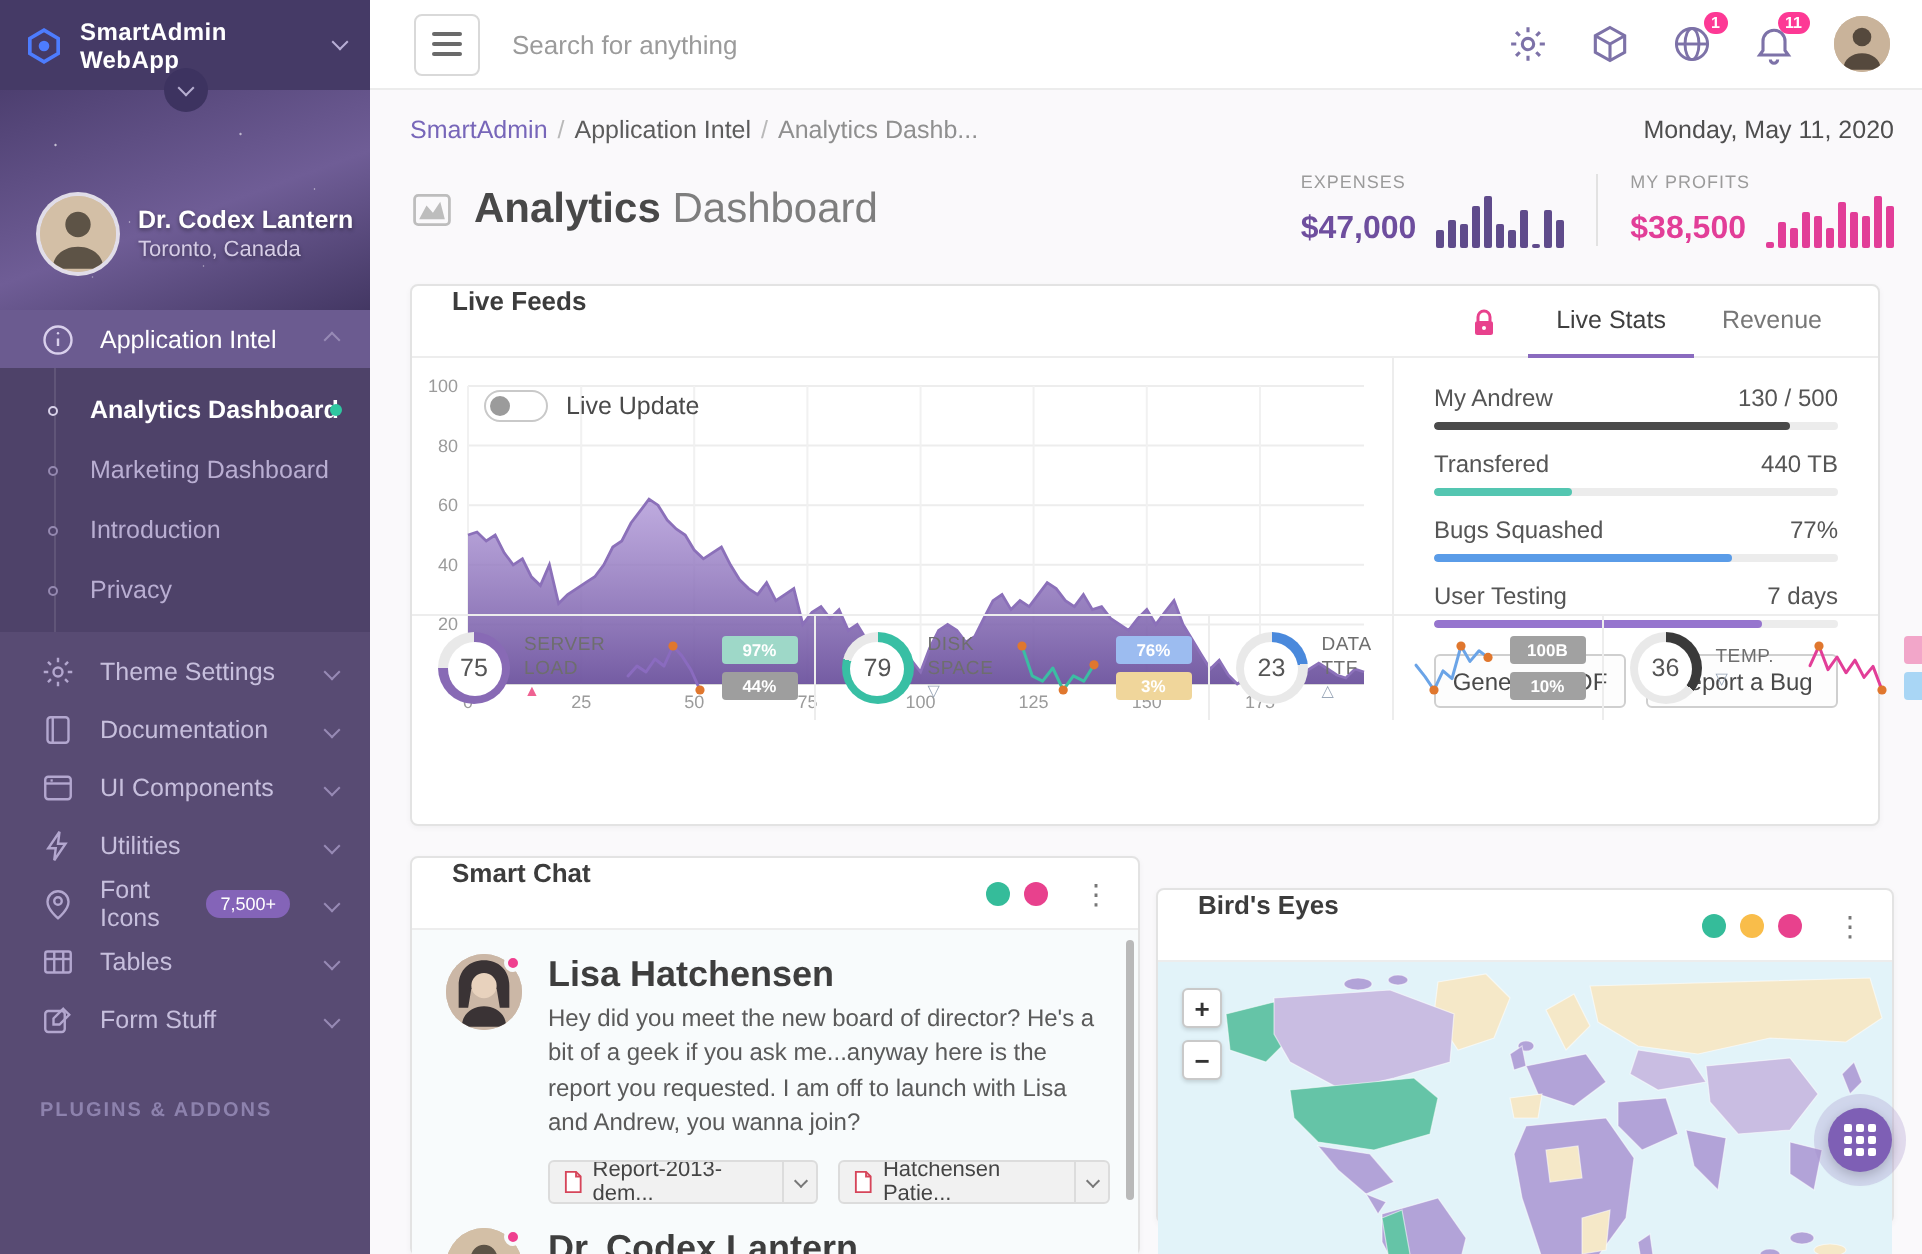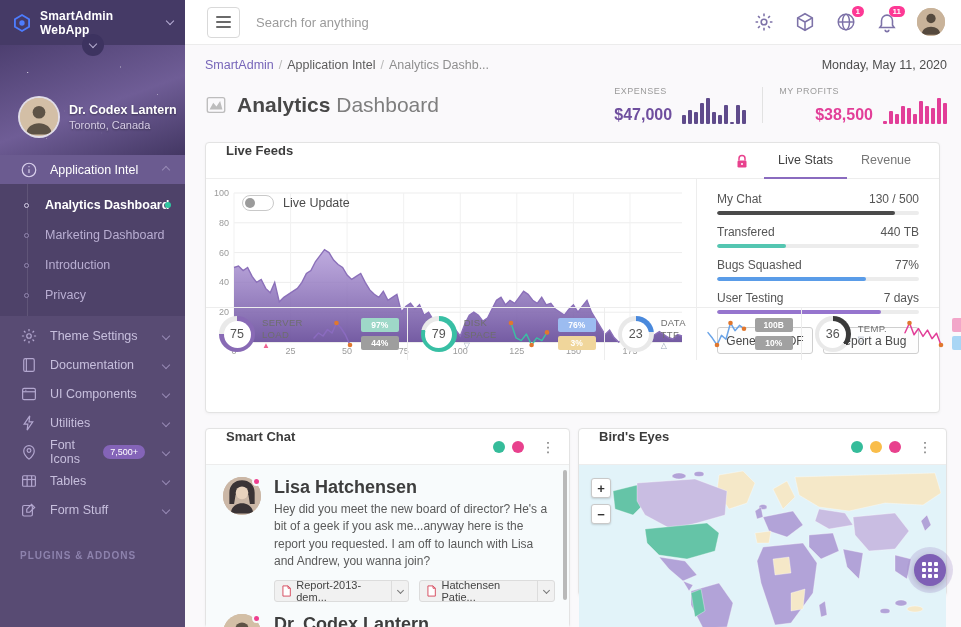--- a/index.html
+++ b/index.html
@@ -75,21 +75,21 @@
   .title-icon { width:22px; height:22px; color:#b3b3b3; margin-right:10px; }
   .page-title { font-size:21px; color:#484848; }
   .page-title b { font-weight:bold; }
   .page-title span { color:#7e7e7e; }
   .head-stats { margin-left:auto; display:flex; align-items:center; }
   .hstat { display:flex; flex-direction:column; }
   .hstat-label { font-size:9px; letter-spacing:.5px; color:#9b9b9b; margin-bottom:2px; }
   .hstat-row { display:flex; align-items:flex-end; gap:10px; }
   .hstat-val { font-size:16px; font-weight:bold; }
   .hstat.expenses .hstat-val { color:#6e4e9e; }
-  .hstat.profits .hstat-val { color:#e23e98;margin-left:36px; }
+  .hstat.profits .hstat-val { color:#e23e98; }
   .sparkbars { display:flex; align-items:flex-end; gap:2px; height:26px; }
   .sparkbars i { width:4px; border-radius:1px; display:block; }
   .hdivider { width:1px; height:36px; background:#e2e2e2; margin:0 16px; }
 
   
   .card { position:absolute; background:#fff; border:1px solid #e3e3e3; border-radius:4px; box-shadow:0 1px 3px rgba(0,0,0,.045); }
   .card-header { height:36px; border-bottom:1px solid #ededed; display:flex; padding:0 14px 0 20px; }
   .card-title { font-size:13px; font-weight:bold; color:#3c3c3c; }
 
   .lf-card { left:20px; top:142px; width:735px; height:271px; }
@@ -138,21 +138,21 @@
   .msg-text { font-size:12px; color:#5a5a5a; line-height:1.45; max-width:285px; }
   .chips { display:flex; gap:10px; margin:9px 0 2px; }
   .chip { display:flex; align-items:center; height:22px; background:#f1f1f1; border:1px solid #dcdcdc; border-radius:3px; font-size:11px; color:#444; cursor:pointer; overflow:hidden; }
   .chip .doc { margin:0 5px 0 7px; }
   .chip-label { padding-right:7px; }
   .chip-caret { border-left:1px solid #dcdcdc; width:18px; align-self:stretch; display:flex; align-items:center; justify-content:center; color:#777; }
   .chip-caret .chev { width:5px; height:5px; }
   .chat-scroll { position:absolute; right:2px; top:5px; width:4px; height:130px; background:#b9b9b9; border-radius:2px; cursor:grab; }
 
   
-  .map-card { left:393px; top:428px; width:369px; height:168px; }
+  .map-card { left:393px; top:444px; width:369px; height:168px; }
   .map-body { position:relative; height:163px; background:#e2f3f9; overflow:hidden; }
   .map-body svg.world { position:absolute; left:0; top:0; }
   .zoom-btns { position:absolute; left:12px; top:13px; display:flex; flex-direction:column; gap:6px; z-index:3; }
   .zbtn { width:20px; height:20px; background:#fff; border:1px solid #c9c9c9; border-radius:3px; font-size:13px; font-weight:bold; color:#333; line-height:1; cursor:pointer; box-shadow:0 1px 2px rgba(0,0,0,.15); font-family:inherit; }
   .c-p { fill:#b2a3d8; } .c-pl { fill:#c9bde2; } .c-t { fill:#65c4a7; } .c-c { fill:#f5e8c8; }
   .world path, .world ellipse { stroke:rgba(255,255,255,.55); stroke-width:.6; }
 
   
   .fab { position:absolute; left:729px; top:554px; width:32px; height:32px; border-radius:50%; background:#7e5fb5; box-shadow:0 0 0 7px rgba(160,140,200,.28), 0 2px 6px rgba(0,0,0,.25); display:flex; align-items:center; justify-content:center; cursor:pointer; z-index:9; }
   .fab-grid { display:grid; grid-template-columns:repeat(3,4px); grid-template-rows:repeat(3,4px); gap:2px; }
@@ -462,21 +462,21 @@
                 <text x="365.4" y="169" text-anchor="middle" font-size="9" fill="#9b9b9b">150</text>
                 <line x1="422.0" y1="8" x2="422.0" y2="157" stroke="#f1f1f1"></line>
                 <text x="422.0" y="169" text-anchor="middle" font-size="9" fill="#9b9b9b">175</text>
                 <path d="M26.0,157 L26.0,82.5 L30.5,81.0 L35.1,85.5 L39.6,82.5 L44.1,91.4 L48.6,97.4 L53.2,94.4 L57.7,103.4 L62.2,107.8 L66.7,97.4 L71.3,116.8 L75.8,112.3 L80.3,109.3 L84.8,106.3 L89.4,103.4 L93.9,97.4 L98.4,88.5 L102.9,85.5 L107.5,76.5 L112.0,70.6 L116.5,64.6 L121.0,67.6 L125.6,75.0 L130.1,79.5 L134.6,82.5 L139.1,90.0 L143.7,94.4 L148.2,91.4 L152.7,88.5 L157.2,97.4 L161.8,104.9 L166.3,109.3 L170.8,112.3 L175.3,106.3 L179.9,115.3 L184.4,112.3 L188.9,109.3 L193.4,127.2 L198.0,121.2 L202.5,118.3 L207.0,124.2 L211.5,119.8 L216.1,130.2 L220.6,127.2 L225.1,134.6 L229.6,139.1 L234.2,142.1 L238.7,148.1 L243.2,142.1 L247.7,145.1 L252.3,151.0 L256.8,139.1 L261.3,130.2 L265.8,127.2 L270.4,130.2 L274.9,136.1 L279.4,133.2 L283.9,124.2 L288.5,115.3 L293.0,112.3 L297.5,119.8 L302.0,115.3 L306.6,118.3 L311.1,112.3 L315.6,106.3 L320.1,109.3 L324.7,115.3 L329.2,118.3 L333.7,112.3 L338.2,119.8 L342.8,118.3 L347.3,124.2 L351.8,127.2 L356.3,130.2 L360.9,124.2 L365.4,119.8 L369.9,127.2 L374.4,121.2 L379.0,115.3 L383.5,127.2 L388.0,134.6 L392.5,142.1 L397.1,149.5 L401.6,145.1 L406.1,152.5 L410.6,157.0 L415.2,154.0 L419.7,155.5 L424.2,152.5 L428.7,148.1 L433.3,146.6 L437.8,151.0 L442.3,152.5 L446.8,149.5 L451.4,146.6 L455.9,149.5 L460.4,152.5 L464.9,154.0 L469.5,149.5 L474.0,151.0 L474.0,157 Z" fill="url(#g-live-stats-area)"></path>
                 <polyline points="26.0,82.5 30.5,81.0 35.1,85.5 39.6,82.5 44.1,91.4 48.6,97.4 53.2,94.4 57.7,103.4 62.2,107.8 66.7,97.4 71.3,116.8 75.8,112.3 80.3,109.3 84.8,106.3 89.4,103.4 93.9,97.4 98.4,88.5 102.9,85.5 107.5,76.5 112.0,70.6 116.5,64.6 121.0,67.6 125.6,75.0 130.1,79.5 134.6,82.5 139.1,90.0 143.7,94.4 148.2,91.4 152.7,88.5 157.2,97.4 161.8,104.9 166.3,109.3 170.8,112.3 175.3,106.3 179.9,115.3 184.4,112.3 188.9,109.3 193.4,127.2 198.0,121.2 202.5,118.3 207.0,124.2 211.5,119.8 216.1,130.2 220.6,127.2 225.1,134.6 229.6,139.1 234.2,142.1 238.7,148.1 243.2,142.1 247.7,145.1 252.3,151.0 256.8,139.1 261.3,130.2 265.8,127.2 270.4,130.2 274.9,136.1 279.4,133.2 283.9,124.2 288.5,115.3 293.0,112.3 297.5,119.8 302.0,115.3 306.6,118.3 311.1,112.3 315.6,106.3 320.1,109.3 324.7,115.3 329.2,118.3 333.7,112.3 338.2,119.8 342.8,118.3 347.3,124.2 351.8,127.2 356.3,130.2 360.9,124.2 365.4,119.8 369.9,127.2 374.4,121.2 379.0,115.3 383.5,127.2 388.0,134.6 392.5,142.1 397.1,149.5 401.6,145.1 406.1,152.5 410.6,157.0 415.2,154.0 419.7,155.5 424.2,152.5 428.7,148.1 433.3,146.6 437.8,151.0 442.3,152.5 446.8,149.5 451.4,146.6 455.9,149.5 460.4,152.5 464.9,154.0 469.5,149.5 474.0,151.0" fill="none" stroke="#8b70b9" stroke-width="1.4"></polyline>
               </svg></div>
         </div>
 
         <div class="right-pane">
           <div class="metric-head">
-              <span>My Chat</span>
+              <span>My Andrew</span>
               <span>130 / 500</span>
             </div>
           <div class="metric-bar">
               <div class="metric-fill" style="width: 88%; background-color: rgb(74, 74, 74);"></div>
             </div>
           <div class="metric-head">
               <span>Transfered</span>
               <span>440 TB</span>
             </div>
           <div class="metric-bar">

